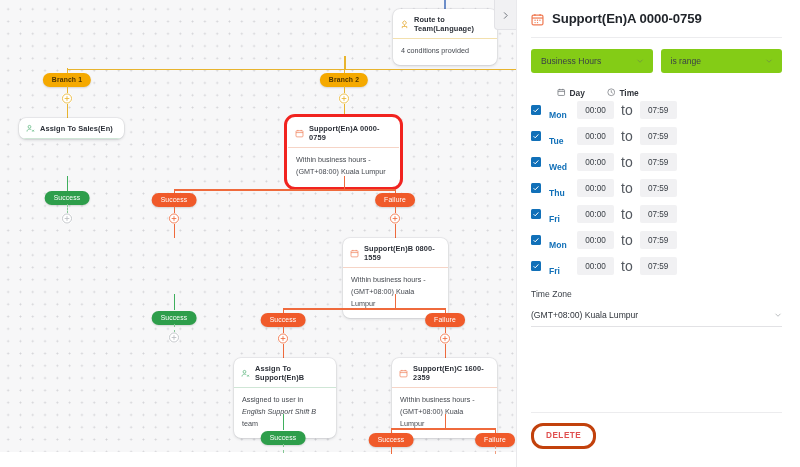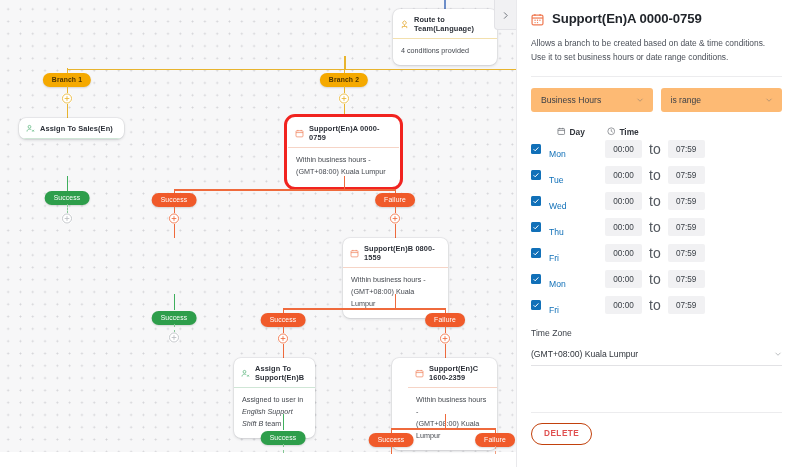--- a/index.html
+++ b/index.html
@@ -141,21 +141,21 @@
   }
   .panel-desc {
     font-size: 8.4px; line-height: 1.62; color: #4b5059;
     margin-bottom: 12px;
   }
   .panel-sep { height:1px; background:#ececee; margin: 0 0 11px 0; }
 
   .selects { display: flex; gap: 8px; margin-bottom: 15px; }
   .select {
     flex: 1 1 0;
-    background: #fdba74;
+    background: #84cc16;
     border-radius: 3px;
     height: 24px;
     display: flex; align-items: center; justify-content: space-between;
     padding: 0 9px 0 10px;
     font-size: 8.6px; color: #3a3f47;
     cursor: pointer;
   }
   .select .chev { width: 8px; height: 8px; opacity:.55; }
 
   .dt-head {
@@ -175,22 +175,22 @@
     height: 23px; margin-bottom: 3px;
   }
   .chk {
     width: 10px; height: 10px; flex:0 0 10px;
     background: #1170b8; border-radius: 1.5px;
     display: flex; align-items: center; justify-content: center;
     cursor: pointer;
   }
   .chk svg { width: 8px; height: 8px; }
   .day-label {
-    width: 56px; margin-left: 8px;
-    font-size: 8.6px; font-weight: normal; color: #1170b8; margin-top: 9px;
+    width: 28px; margin-left: 8px;
+    font-size: 8.6px; font-weight: bold; color: #1170b8; margin-top: 9px;
   }
   .time-box {
     width: 37px; height: 18px;
     background: #f1f1f3; border-radius: 2px;
     display: flex; align-items: center; justify-content: center;
     font-size: 8.2px; color: #3b4047;
     cursor: text;
   }
   .to-label { font-size: 14px; color: #53585f; margin: 0 7px; }
 
@@ -206,21 +206,21 @@
     cursor: pointer;
   }
   .tz-select .chev { width: 8px; height: 8px; opacity:.55; }
 
   .panel-sep2 {
     position: absolute; left: 14px; right: 18px; top: 412px;
     height: 1px; background: #ececee;
   }
   .delete-btn {
     position: absolute; left: 14px; top: 423px;
-    border: 1px solid #c2410c;
+    border: 3px solid #c2410c;
     color: #e05050;
     background: #fff;
     border-radius: 12px;
     font-size: 8.2px; font-weight: bold;
     letter-spacing: .5px;
     padding: 5px 12px 5.5px 12px;
     cursor: pointer;
   }
 </style>
 </head>
@@ -393,37 +393,37 @@
     </div>
     <div class="plus" style="left:445px; top:333px;">
       <svg viewBox="0 0 16 16">
           <circle cx="8" cy="8" r="6.6" fill="#fff" stroke="#ef6a3c" stroke-width="1.2"></circle>
           <path d="M8 4.6v6.8M4.6 8h6.8" stroke="#ef6a3c" stroke-width="1.2"></path>
         </svg>
     </div>
     <div class="edge v orange" style="left:282.5px; top:344px; height:14px;"></div>
     <div class="edge v orange" style="left:444.5px; top:344px; height:14px;"></div>
 
-    <div class="node green-node" style="left:234px; top:358px; width:81px;">
+    <div class="node green-node" style="left:234px; top:358px; width:102px;">
       <div class="node-head">
         <span class="node-icon">
           <svg viewBox="0 0 16 16">
               <circle cx="6.2" cy="5" r="2.5" fill="none" stroke="#4caf72" stroke-width="1.2"></circle>
               <path d="M1.8 13.4c0-2.6 2-4.2 4.4-4.2 1.2 0 2.3.4 3.1 1.1" fill="none" stroke="#4caf72" stroke-width="1.2"></path>
               <path d="M11 10.4l3.2 3.2M14.2 10.4L11 13.6" stroke="#4caf72" stroke-width="1.2"></path>
             </svg>
         </span>
         <span>Assign To Support(En)B</span>
       </div>
       <div class="node-body">
         <span>Assigned to user in </span><i>English</i> <i>Support Shift B</i><span> team</span>
       </div>
     </div>
 
-    <div class="node orange-node" style="left:392px; top:358px; width:105px;padding-left:16px;">
+    <div class="node orange-node" style="left:392px; top:358px; width:105px;">
       <div class="node-head">
         <span class="node-icon">
           <svg viewBox="0 0 16 16">
               <rect x="1.8" y="3" width="12.4" height="11" rx="1.6" fill="none" stroke="#ef7a52" stroke-width="1.2"></rect>
               <path d="M1.8 6.4h12.4M5 1.6v2.4M11 1.6v2.4" stroke="#ef7a52" stroke-width="1.2"></path>
             </svg>
         </span>
         <span>Support(En)C 1600-2359</span>
       </div>
       <div class="node-body">
@@ -457,21 +457,20 @@
             <circle cx="5" cy="9" r=".85" fill="#ef7a52"></circle>
             <circle cx="8" cy="9" r=".85" fill="#ef7a52"></circle>
             <circle cx="11" cy="9" r=".85" fill="#ef7a52"></circle>
             <circle cx="5" cy="11.8" r=".85" fill="#ef7a52"></circle>
             <circle cx="8" cy="11.8" r=".85" fill="#ef7a52"></circle>
           </svg>
       </span>
       <h1>Support(En)A 0000-0759</h1>
     </div>
 
-    <div class="panel-desc">Allows a branch to be created based on date &amp; time conditions. Use it to set business hours or date range conditions.</div>
     <div class="panel-sep"></div>
 
     <div class="selects">
       <div class="select">
         <span>Business Hours</span>
         <span class="chev">
           <svg viewBox="0 0 16 16">
               <path d="M3 5.5L8 10.5l5-5" fill="none" stroke="#5b6068" stroke-width="1.5"></path>
             </svg>
         </span>

